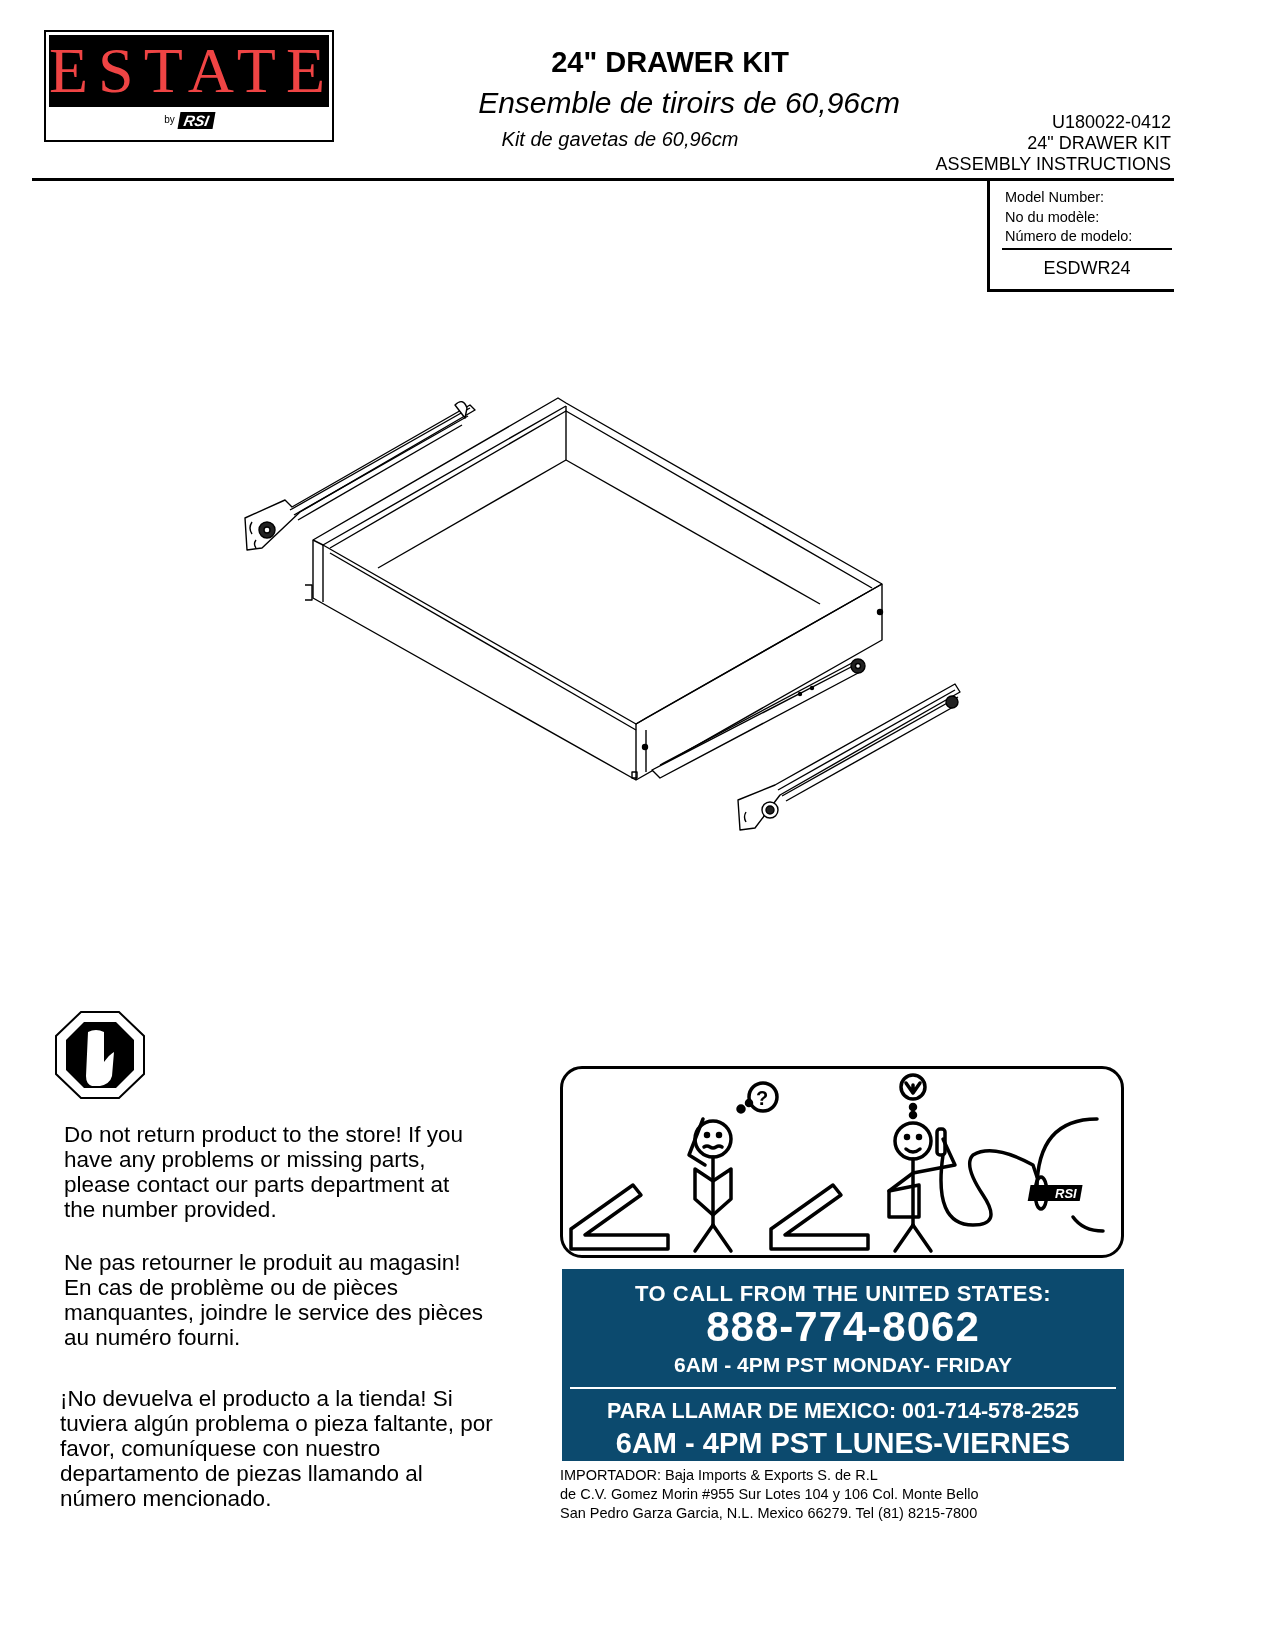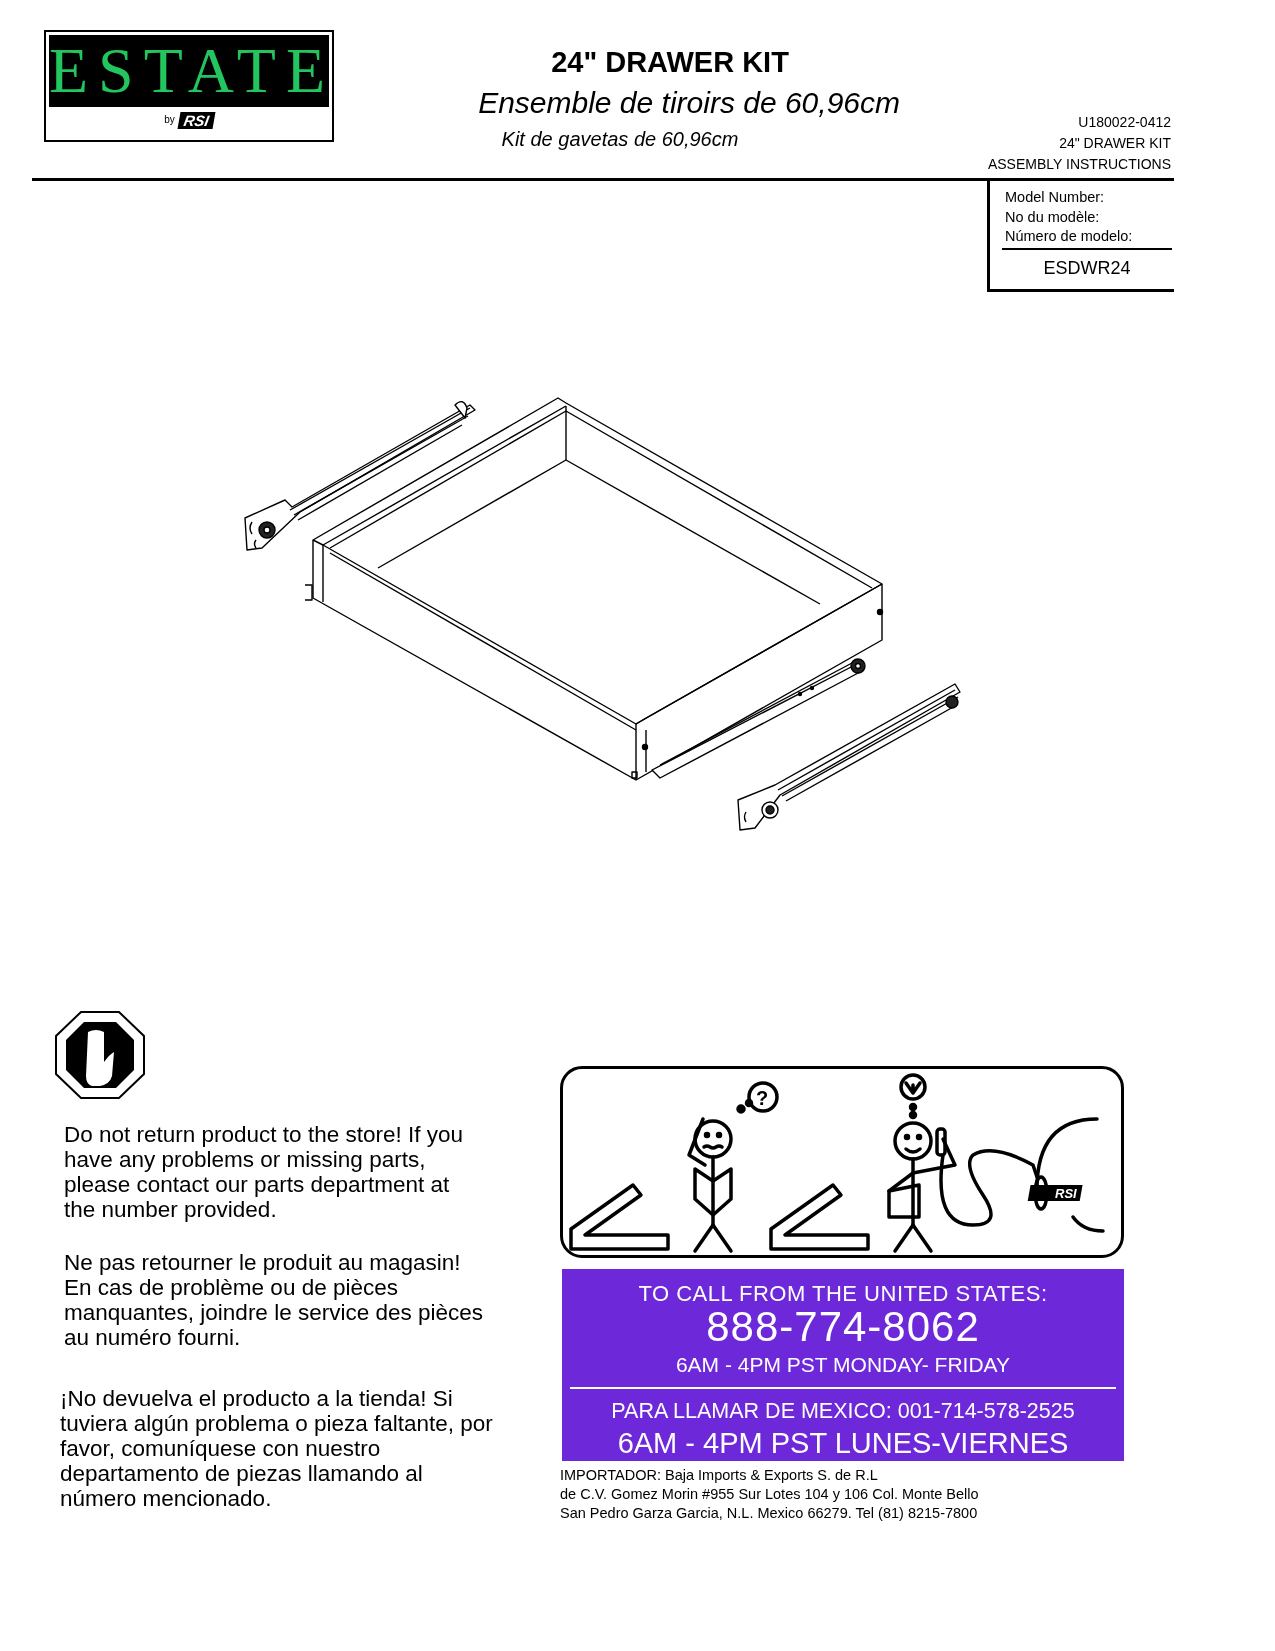--- a/index.html
+++ b/index.html
@@ -3,55 +3,55 @@
 <meta charset="utf-8">
 <style>
   html, body { margin:0; padding:0; background:#fff; }
   body { width:1275px; height:1651px; position:relative; overflow:hidden;
          font-family:"Liberation Sans", sans-serif; color:#000; }
   .abs { position:absolute; }
 
   
   #logo { left:44px; top:30px; width:290px; height:112px; border:2px solid #000; box-sizing:border-box; }
   #logo .black { position:absolute; left:3px; top:3px; right:3px; height:72px; background:#000;
-                 color:#22c55e; font-family:"Liberation Serif", serif; font-size:64px;
+                 color:#ef4444; font-family:"Liberation Serif", serif; font-size:64px;
                  letter-spacing:10px; text-align:center; line-height:72px; }
   #logo .by { position:absolute; left:0; right:0; top:80px; text-align:center; font-size:10px; }
   #logo .by .rsi { display:inline-block; background:#000; color:#fff; font-weight:bold;
                    font-style:italic; font-size:15px; padding:0 5px; margin-left:4px;
                    transform:skewX(-10deg); line-height:17px; vertical-align:middle; }
 
   
   #title-en { left:440px; top:46px; width:460px; text-align:center; font-weight:bold; font-size:29px; }
   #title-fr { left:420px; top:86px; width:480px; text-align:right; font-style:italic; font-size:30px; }
   #title-es { left:420px; top:128px; width:400px; text-align:center; font-style:italic; font-size:20px; }
 
-  #docinfo { right:104px; top:112px; text-align:right; font-size:14px; line-height:21px; }
+  #docinfo { right:104px; top:112px; text-align:right; font-size:18px; line-height:21px; }
 
   #header-rule { left:32px; top:178px; width:1142px; height:3px; background:#000; }
   #model-vline { left:987px; top:178px; width:3px; height:114px; background:#000; }
   #model-labels { left:1005px; top:188px; font-size:14.5px; line-height:19.5px; }
   #model-rule { left:1002px; top:248px; width:170px; height:2px; background:#000; }
   #model-value { left:1002px; top:258px; width:170px; text-align:center; font-size:18px; }
   #model-bottom { left:987px; top:289px; width:187px; height:3px; background:#000; }
 
   #illustration { left:230px; top:385px; width:760px; height:460px; }
 
   #stop-icon { left:54px; top:1010px; width:92px; height:90px; }
 
   .notice { left:64px; width:420px; font-size:22.5px; line-height:25px; }
   #notice-en { top:1122px; }
   #notice-fr { top:1250px; }
   #notice-es { top:1386px; left:60px; width:440px; }
 
   #cartoon-box { left:560px; top:1066px; width:564px; height:192px; border:3px solid #000;
                  border-radius:22px; box-sizing:border-box; }
 
-  #call-box { left:562px; top:1269px; width:562px; height:192px; background:#6d28d9; color:#fff;
-              text-align:center; font-weight:normal; }
+  #call-box { left:562px; top:1269px; width:562px; height:192px; background:#0c4a6e; color:#fff;
+              text-align:center; font-weight:bold; }
   #call-box .l1 { position:absolute; left:0; right:0; top:12px; font-size:22px; letter-spacing:0.5px; }
   #call-box .phone { position:absolute; left:0; right:0; top:34px; font-size:42px; letter-spacing:1px; }
   #call-box .l3 { position:absolute; left:0; right:0; top:84px; font-size:21px; }
   #call-box .rule { position:absolute; left:8px; right:8px; top:118px; height:2px; background:#fff; }
   #call-box .l4 { position:absolute; left:0; right:0; top:130px; font-size:21.5px; }
   #call-box .l5 { position:absolute; left:0; right:0; top:158px; font-size:29px; }
 
   #importer { left:560px; top:1466px; width:564px; text-align:left; font-size:14.5px; line-height:19px; }
 </style>
 </head>

